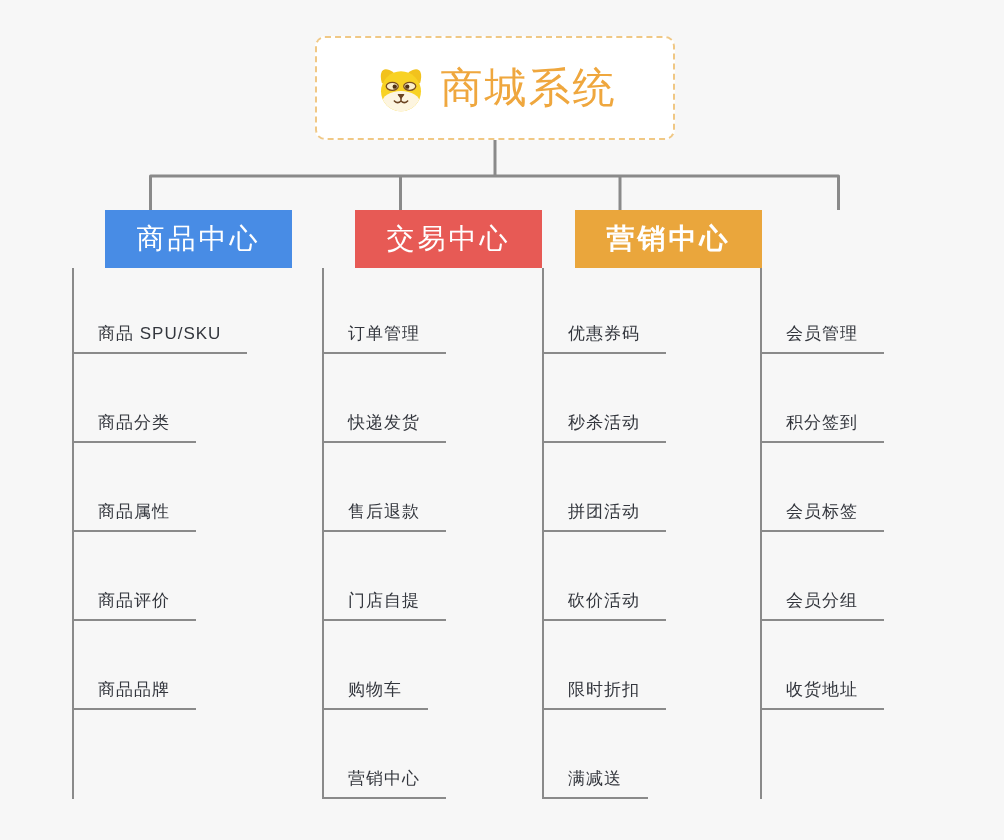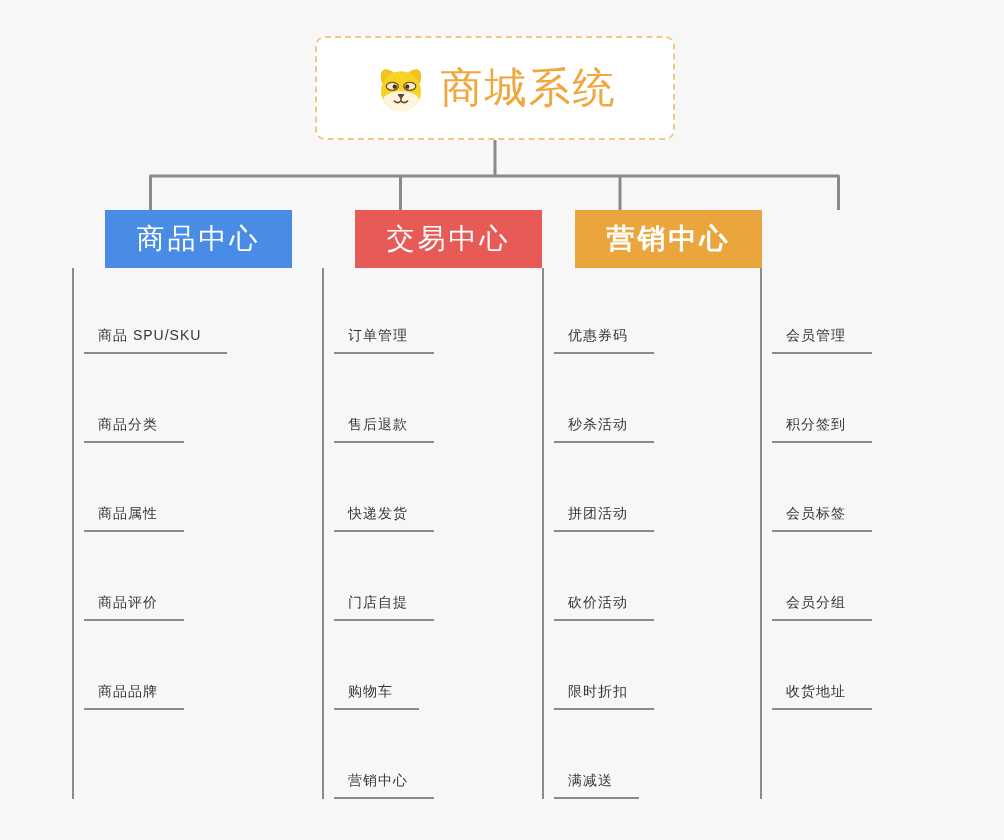--- a/index.html
+++ b/index.html
@@ -72,27 +72,26 @@
     left:15px;top:58px;
   }
   .item-row{
     height:89px;
     display:flex;
     align-items:flex-end;
   }
   .item-row:first-child{height:86px;}
   .item{
     display:inline-block;
-    font-size:14px;
+    font-size:17px;
     letter-spacing:1px;
     color:var(--item-color,#33363d);
-    padding:0 26px 7px 14px;
+    padding:0 26px 7px 26px;
     border-bottom:2px solid var(--line-color,#8a8a8a);
     white-space:nowrap;
-    margin-left:12px;
   }
 </style>
 </head>
 <body>
 
 <div id="canvas">
 
   <svg id="connector-svg" viewBox="0 0 1004 840" xmlns="http://www.w3.org/2000/svg">
     <path class="connector-path" d="M495 140 L495 176"></path>
     <path class="connector-path" d="M150.5 210 L150.5 176 L838.5 176 L838.5 210"></path>
@@ -150,24 +149,24 @@
         </div>
       </div>
       <div class="column" style="left: 307px;">
         <div class="branch-box" style="background: rgb(231, 90, 85);">交易中心</div>
         <div class="trunk"></div>
         <div class="items">
           <div class="item-row">
             <span class="item">订单管理</span>
           </div>
           <div class="item-row">
+            <span class="item">快递发货</span>
+          </div>
+          <div class="item-row">
             <span class="item">售后退款</span>
-          </div>
-          <div class="item-row">
-            <span class="item">快递发货</span>
           </div>
           <div class="item-row">
             <span class="item">门店自提</span>
           </div>
           <div class="item-row">
             <span class="item">购物车</span>
           </div>
           <div class="item-row">
             <span class="item">营销中心</span>
           </div>

